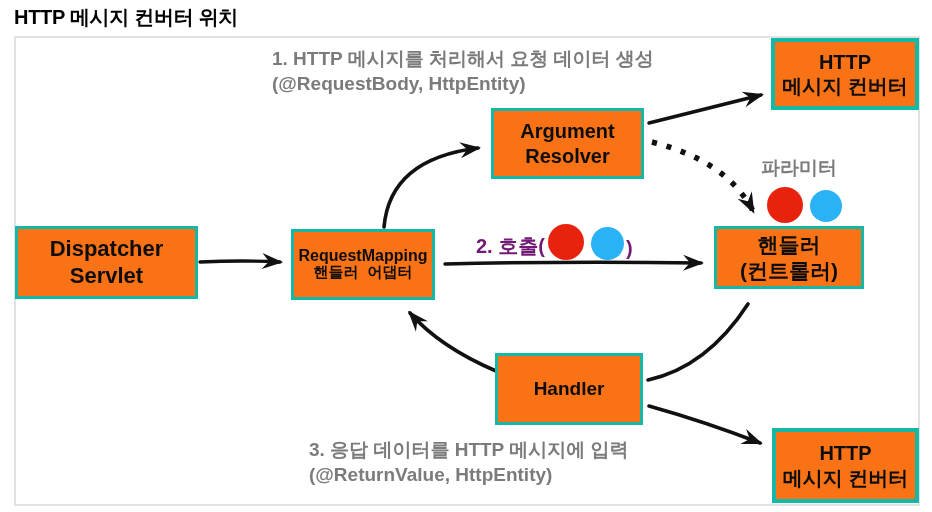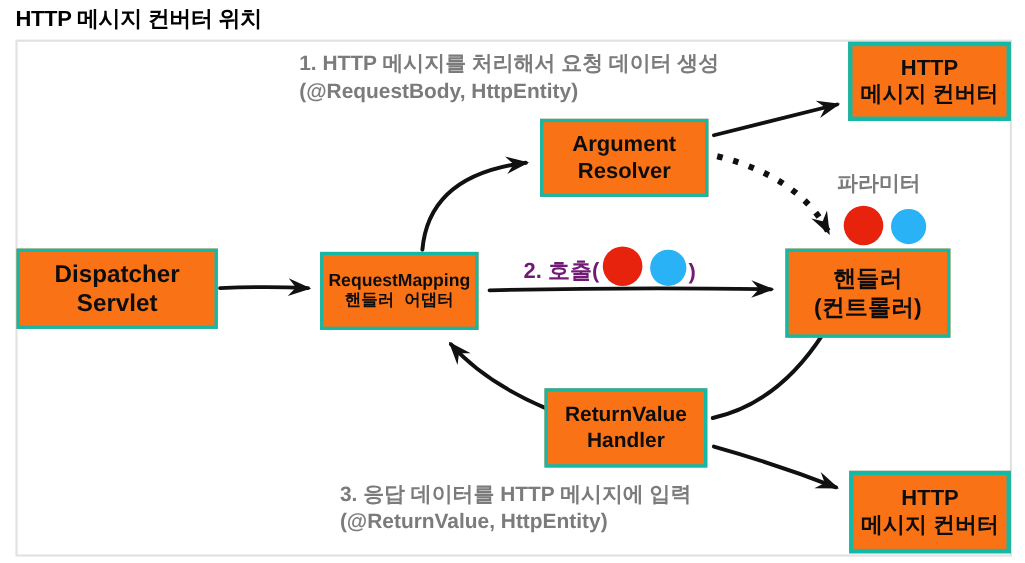--- a/index.html
+++ b/index.html
@@ -20,21 +20,21 @@
     position:absolute;box-sizing:border-box;border:3px solid #14b8a6;background:#f97316;
     display:flex;flex-direction:column;align-items:center;justify-content:center;
     text-align:center;font-weight:bold;color:#0d0d0d;line-height:1.22;z-index:3;
   }
   .box.thick{border-width:4px;}
   .box-dispatcher{left:15px;top:226px;width:183px;height:73px;font-size:22px;}
   .box-adapter{left:291px;top:229px;width:144px;height:71px;font-size:16px;}
   .box-adapter .l2{font-size:15px;font-family:Liberation Mono, monospace;}
   .box-argresolver{left:491px;top:108px;width:153px;height:71px;font-size:20px;}
   .box-httptop{left:771px;top:38px;width:148px;height:72px;font-size:20px;}
-  .box-handler{left:714px;top:226px;width:150px;height:81px;font-size:21px;}
+  .box-handler{left:714px;top:226px;width:150px;height:63px;font-size:21px;}
   .box-returnvalue{left:495px;top:353px;width:148px;height:72px;font-size:19px;}
   .box-httpbottom{left:772px;top:428px;width:147px;height:75px;font-size:20px;}
   .note{
     position:absolute;text-align:left;color:var(--graytext,#7b7b7b);
     font-weight:bold;font-size:19px;line-height:25px;z-index:2;white-space:nowrap;
   }
   .note-step1{left:272px;top:46px;width:470px;}
   .note-step3{left:309px;top:437px;width:480px;}
   .note-param{left:761px;top:155px;width:90px;}
   .callrow{
@@ -122,21 +122,20 @@
     <div class="l1">HTTP</div>
     <div class="l2">메시지 컨버터</div>
   </div>
 
   <div class="box box-handler">
     <div class="l1">핸들러</div>
     <div class="l2">(컨트롤러)</div>
   </div>
 
   <div class="box box-returnvalue">
-    <div class="l1">ReturnValue</div>
     <div class="l2">Handler</div>
   </div>
 
   <div class="box thick box-httpbottom">
     <div class="l1">HTTP</div>
     <div class="l2">메시지 컨버터</div>
   </div>
 
 </div>
 

